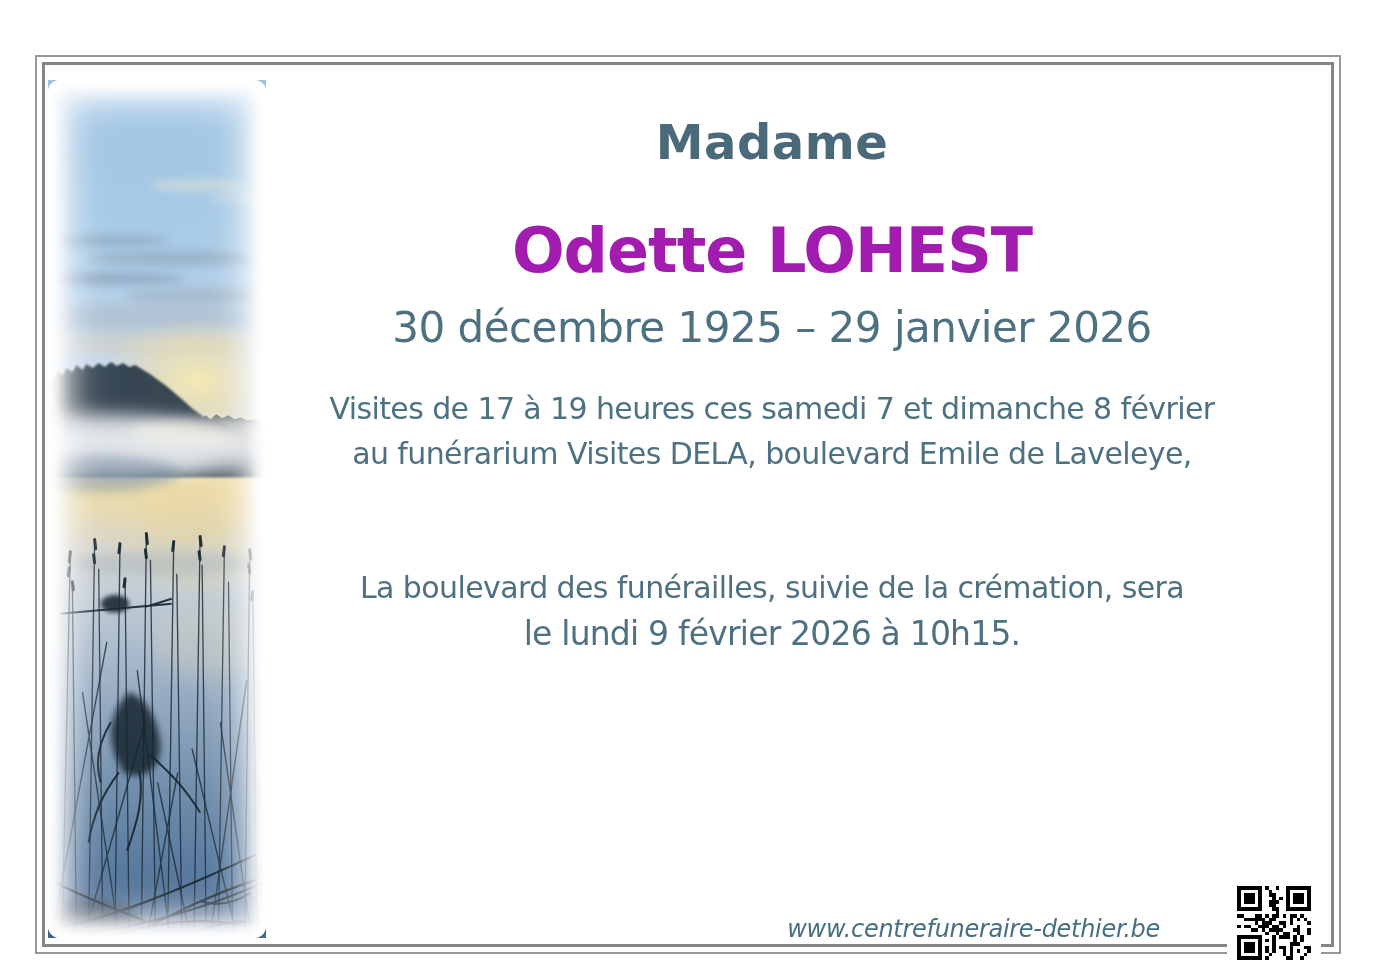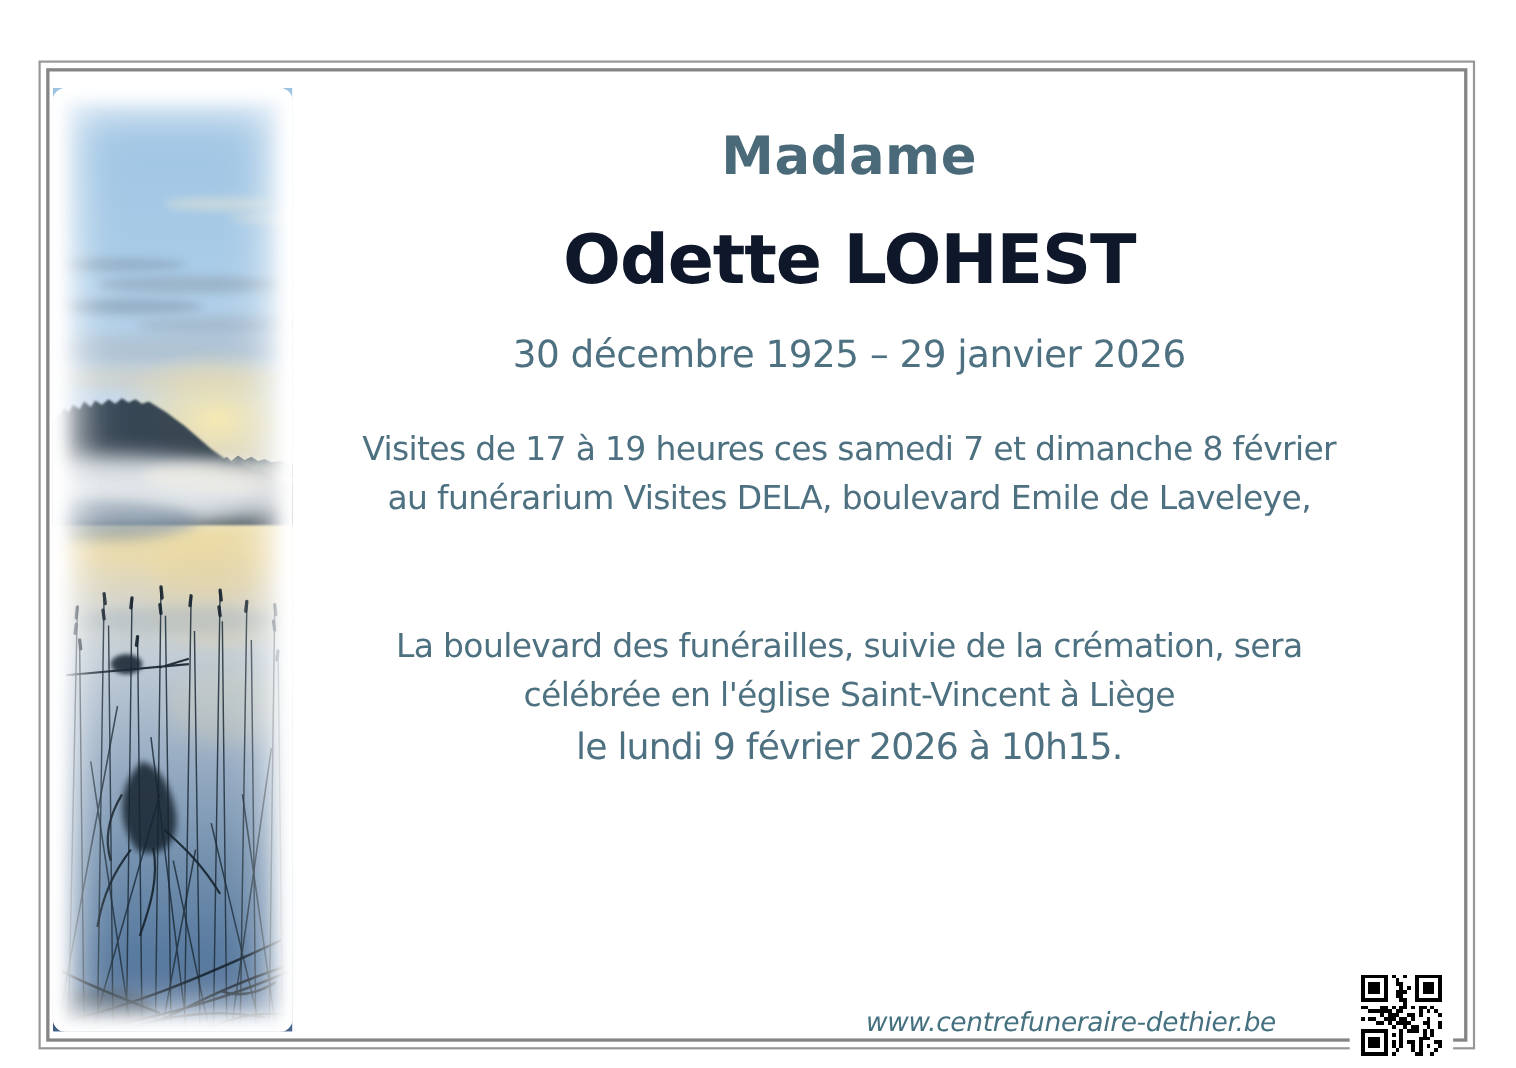--- a/index.html
+++ b/index.html
@@ -47,27 +47,27 @@
   }
 
   
   .textcol { position: absolute; left: 262px; width: 1020px; text-align: center; color: #4e7181; }
   .honorific {
     top: 96px;
     font-size: 48px; font-weight: bold; color: #4a6979;
     letter-spacing: 0.5px; line-height: 1;
   }
   .deceased-name {
-    top: 183px;
-    font-size: 62px; font-weight: bold; color: #0f172a;
+    top: 198px;
+    font-size: 62px; font-weight: bold; color: #a21caf;
     letter-spacing: -1px; line-height: 1;
   }
   .life-dates {
     top: 281px;
-    font-size: 34px; letter-spacing: -0.5px; line-height: 1.2;
+    font-size: 42px; letter-spacing: -0.5px; line-height: 1.2;
   }
   .para { letter-spacing: -0.6px; font-size: 30px; line-height: 45px; }
   .para .line { white-space: nowrap; }
   .visits { top: 364px; }
   .liturgy { top: 543px; }
   .ceremony-bold {
     display: block;
     font-size: 33px; font-weight: normal; letter-spacing: -0.8px;
     line-height: 48px; white-space: nowrap;
   }
@@ -184,21 +184,20 @@
 
   <div class="textcol life-dates">30 décembre 1925 – 29 janvier 2026</div>
 
   <div class="textcol para visits">
     <div class="line">Visites de 17 à 19 heures ces samedi 7 et dimanche 8 février</div>
     <div class="line">au funérarium Visites DELA, boulevard Emile de Laveleye,</div>
   </div>
 
   <div class="textcol para liturgy">
     <div class="line">La boulevard des funérailles, suivie de la crémation, sera</div>
-    <div class="line">célébrée en l'église Saint-Vincent à Liège</div>
     <span class="ceremony-bold">le lundi 9 février 2026 à 10h15.</span>
   </div>
 
 
   <div class="website">www.centrefuneraire-dethier.be</div>
 
   <div class="qr-code">
       <svg viewBox="0 0 21 21">
         <rect x="8" y="0" width="1" height="1" fill="#000000"></rect>
         <rect x="11" y="0" width="1" height="1" fill="#000000"></rect>

